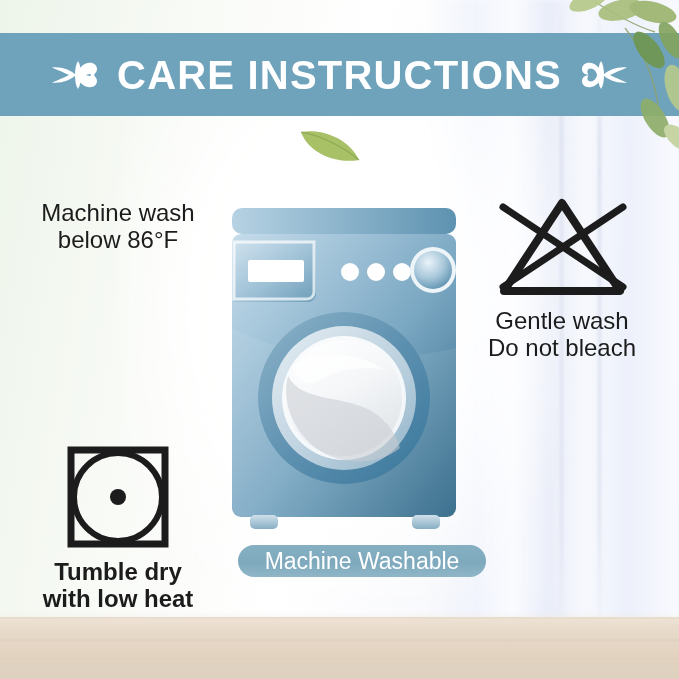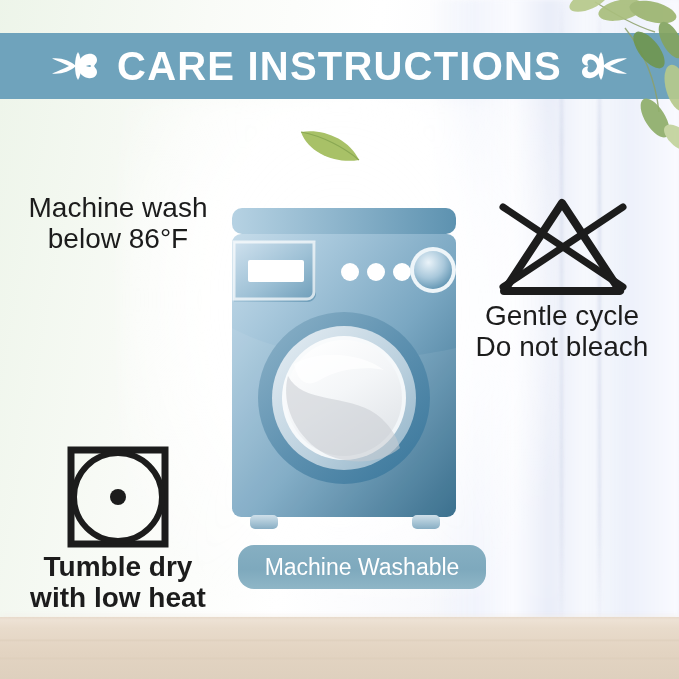--- a/index.html
+++ b/index.html
@@ -86,21 +86,21 @@
       linear-gradient(180deg, rgba(198,176,150,0.22) 0px, rgba(198,176,150,0) 3px),
       linear-gradient(180deg, rgba(0,0,0,0) 22px, rgba(186,164,138,0.16) 23px, rgba(0,0,0,0) 25px),
       linear-gradient(180deg, rgba(0,0,0,0) 40px, rgba(186,164,138,0.12) 41px, rgba(0,0,0,0) 43px);
     opacity: .9;
   }
 
   
   .banner {
     position: absolute;
     left: 0; top: 33px;
-    width: 679px; height: 66px;
+    width: 679px; height: 83px;
     background: #6fa3bc;
     display: flex;
     align-items: center;
     justify-content: center;
     gap: 8px;
     z-index: 6;
   }
   .banner-title {
     color: #ffffff;
     font-size: 40px;
@@ -132,41 +132,41 @@
     z-index: 5;
   }
   .cell-tl { left: 8px;  top: 192px; }
   .cell-tr { left: 452px; top: 192px; }
   .cell-bl { left: 8px;  top: 443px; font-weight: bold; }
   .cell-br { left: 452px; top: 443px; }
 
   .sym { height: 108px; display:flex; align-items:center; justify-content:center; }
   .sym svg { display: block; }
   .cap {
-    margin-top: 0;
-    font-size: 28px;
+    margin-top: 8px;
+    font-size: 24px;
     line-height: 1.12;
     color: #1c1c1c;
     white-space: pre-line;
   }
 
   
   .washer {
     position: absolute;
     left: 228px; top: 208px;
     width: 232px; height: 330px;
     z-index: 4;
   }
   .washer svg { display:block; width: 100%; height: 100%; }
 
   
   .badge {
     position: absolute;
     left: 238px; top: 545px;
-    width: 248px; height: 44px;
+    width: 248px; height: 32px;
     border-radius: 16px;
     background: linear-gradient(180deg, #86afc2 0%, #7ea9bd 55%, #8fb6c7 100%);
     display: flex; align-items: center; justify-content: center;
     z-index: 5;
   }
   .badge-text {
     color: #ffffff;
     font-size: 23px;
     line-height: 1;
     white-space: nowrap;
@@ -242,21 +242,21 @@
   </div>
 
   <div class="cell cell-tr">
     <div class="sym">
       <svg viewBox="0 0 150 110" width="150" height="110">
         <path d="M75 12 L133 100 L17 100 Z" stroke="#1c1c1c" stroke-width="8" fill="none" stroke-linejoin="round"></path>
         <line x1="16" y1="16" x2="136" y2="96" stroke="#1c1c1c" stroke-width="7" stroke-linecap="round"></line>
         <line x1="136" y1="16" x2="16" y2="96" stroke="#1c1c1c" stroke-width="7" stroke-linecap="round"></line>
       </svg>
     </div>
-    <div class="cap">Gentle cycle
+    <div class="cap">Gentle wash
 Do not bleach</div>
   </div>
 
   <div class="cell cell-bl">
     <div class="sym">
       <svg viewBox="0 0 150 110" width="150" height="110">
         <rect x="28" y="8" width="94" height="94" stroke="#1c1c1c" stroke-width="7" fill="none"></rect>
         <circle cx="75" cy="55" r="44" stroke="#1c1c1c" stroke-width="6" fill="none"></circle>
         <circle cx="75" cy="55" r="8" fill="#1c1c1c"></circle>
       </svg>

